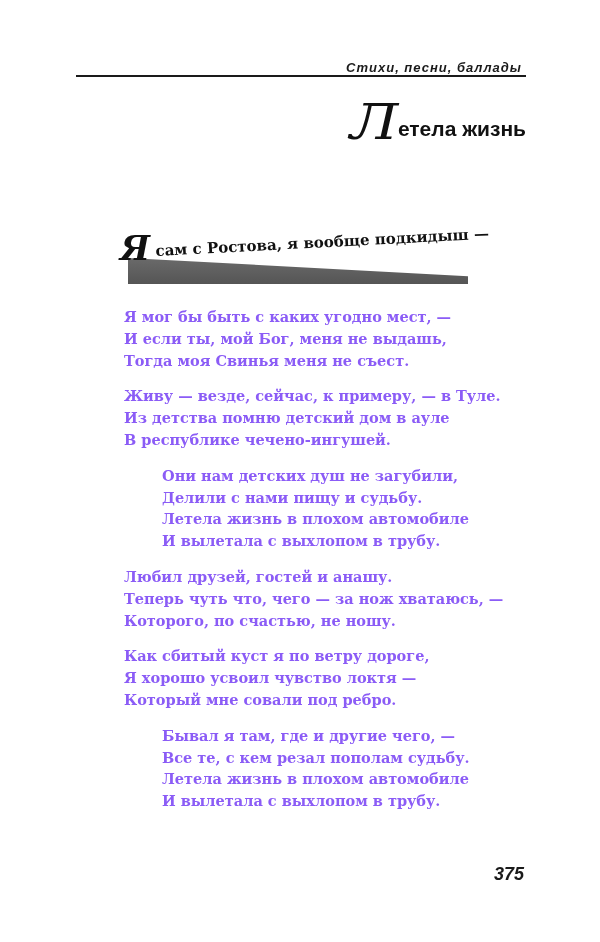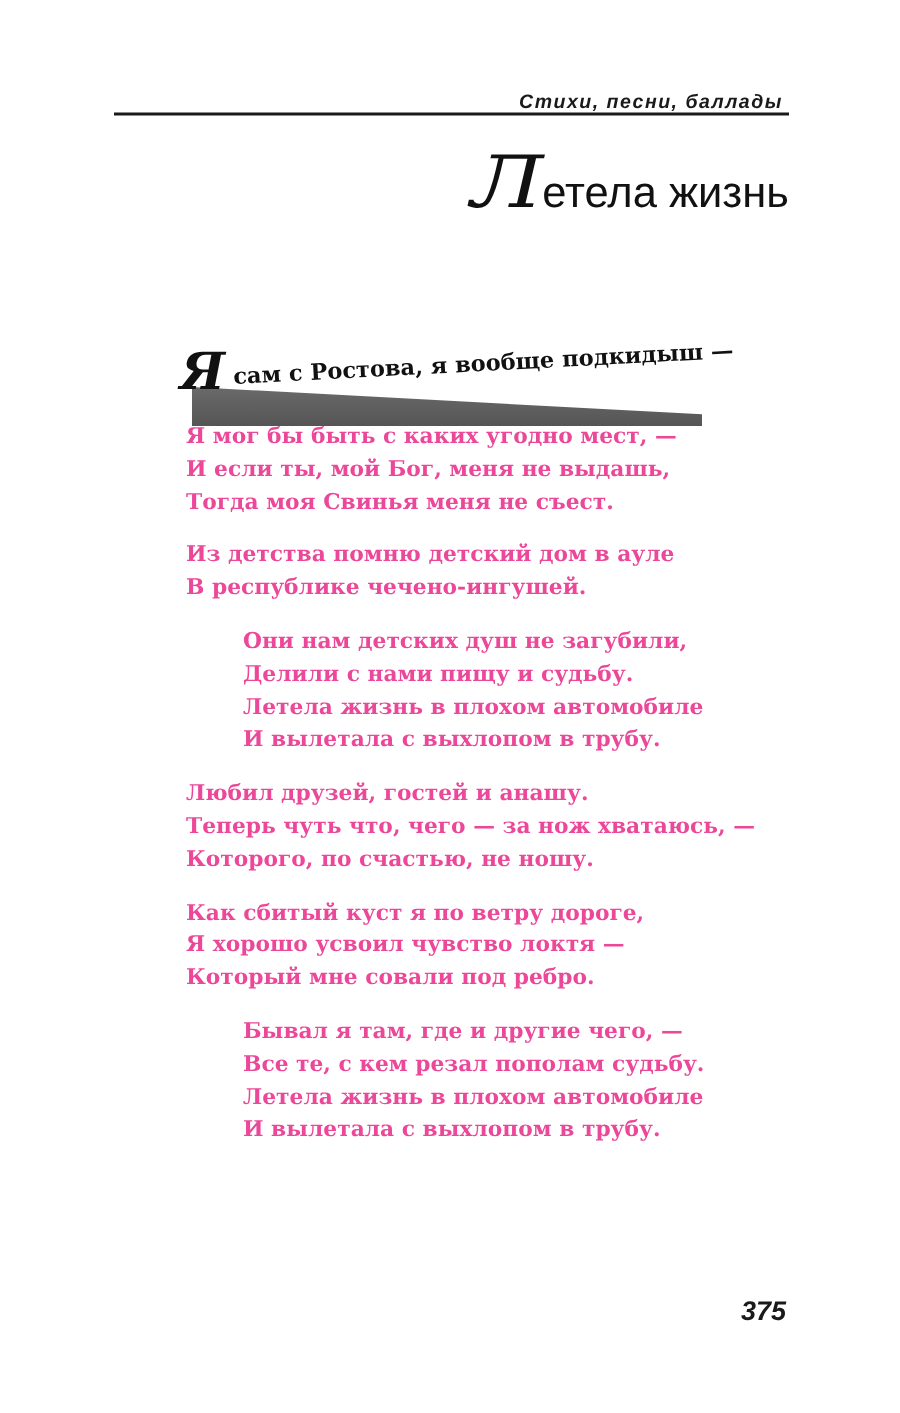--- a/index.html
+++ b/index.html
@@ -2,26 +2,26 @@
 <html><head>
 <meta charset="utf-8">
 <style>
   html, body { margin:0; padding:0; }
   body { width:600px; height:942px; background:#ffffff; position:relative; overflow:hidden; color:#141414; }
   .running-head { position:absolute; left:343px; top:60px; width:182px; text-align:center;
     font-family:"Liberation Sans", sans-serif; font-style:italic; font-weight:bold; font-size:13px; letter-spacing:1px; color:#1a1a1a; }
   .head-rule { position:absolute; left:76px; top:75px; width:450px; height:2px; background:#1a1a1a; }
   .title { position:absolute; right:74px; top:100px; display:flex; align-items:flex-end; }
   .title-initial { font-family:"DejaVu Serif", serif; font-style:italic; font-size:48px; line-height:44px; color:#111; transform:scaleX(1.2); margin-right:4px; }
-  .title-rest { font-family:"Liberation Sans", sans-serif; font-weight:normal; font-size:29px; line-height:30px; color:#111; }
+  .title-rest { font-family:"Liberation Sans", sans-serif; font-weight:bold; font-size:21px; line-height:30px; color:#111; }
   .epigraph { position:absolute; left:120px; top:228px; width:360px; height:58px; }
   .epigraph-bar { position:absolute; left:8px; top:30px; width:340px; height:26px; background:linear-gradient(180deg,#6a6a6a,#555); clip-path:polygon(0 0, 100% 70%, 100% 100%, 0 100%); }
   .epigraph-cap { position:absolute; left:0; top:0; font-family:"DejaVu Serif", serif; font-style:italic; font-weight:bold; font-size:34px; color:#111; }
   .epigraph-text { position:absolute; left:36px; top:14px; font-family:"DejaVu Serif", serif; font-size:15px; color:#111; transform:rotate(-3deg); transform-origin:left bottom; white-space:nowrap; font-weight:bold; }
-  .poem { position:absolute; left:124px; top:280px; font-family:"DejaVu Serif", serif; font-size:14.5px; font-weight:bold; line-height:21.8px; color:#ec4899; }
+  .poem { position:absolute; left:124px; top:306px; font-family:"DejaVu Serif", serif; font-size:14.5px; font-weight:bold; line-height:21.8px; color:#8b5cf6; }
   .stanza { margin-bottom:14px; white-space:nowrap; }
   .stanza.indent { padding-left:38px; }
   .line { display:block; }
   .page-number { position:absolute; right:76px; top:864px; font-family:"Liberation Sans", sans-serif; font-style:italic; font-weight:bold; font-size:18px; color:#1a1a1a;text-align:right; }
 </style>
 </head>
 <body>
 
 <div class="running-head">Стихи, песни, баллады</div>
 <div class="head-rule"></div>
@@ -37,20 +37,21 @@
   <span class="epigraph-text">сам с Ростова, я вообще подкидыш —</span>
 </div>
 
 <div class="poem" id="poem">
     <div class="stanza">
       <span class="line">Я мог бы быть с каких угодно мест, —</span>
       <span class="line">И если ты, мой Бог, меня не выдашь,</span>
       <span class="line">Тогда моя Свинья меня не съест.</span>
     </div>
     <div class="stanza">
+      <span class="line">Живу — везде, сейчас, к примеру, — в Туле.</span>
       <span class="line">Из детства помню детский дом в ауле</span>
       <span class="line">В республике чечено-ингушей.</span>
     </div>
     <div class="stanza indent">
       <span class="line">Они нам детских душ не загубили,</span>
       <span class="line">Делили с нами пищу и судьбу.</span>
       <span class="line">Летела жизнь в плохом автомобиле</span>
       <span class="line">И вылетала с выхлопом в трубу.</span>
     </div>
     <div class="stanza">

